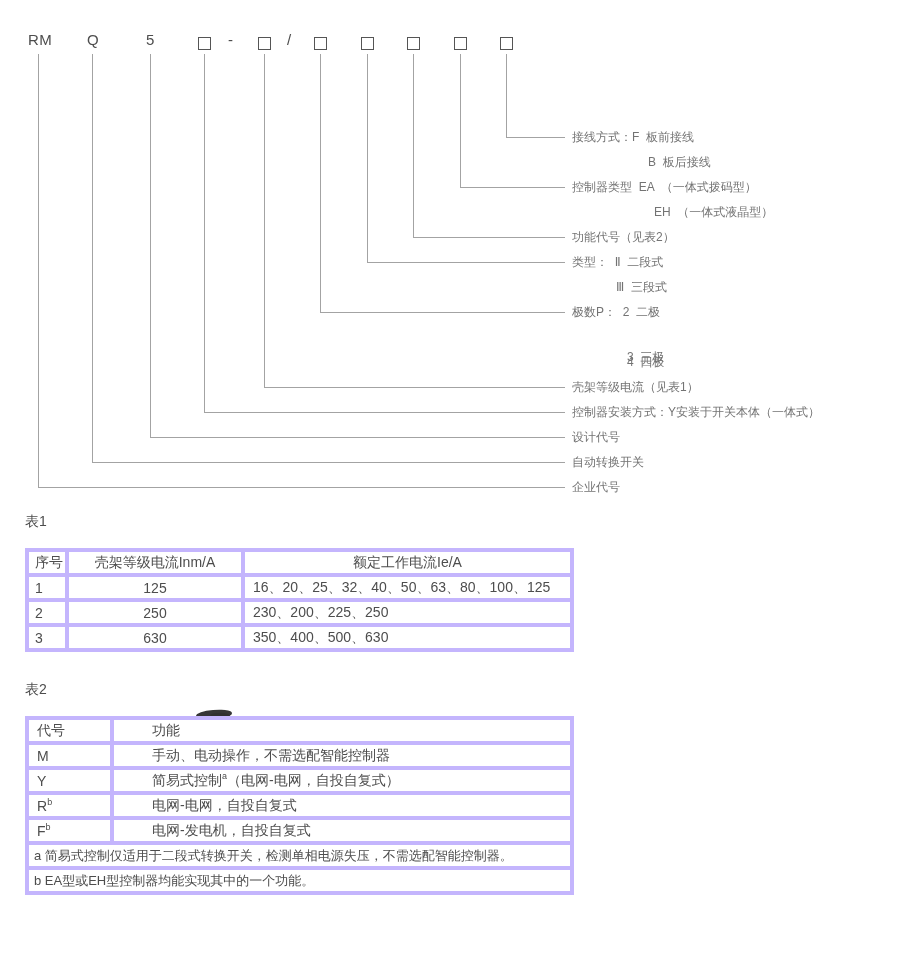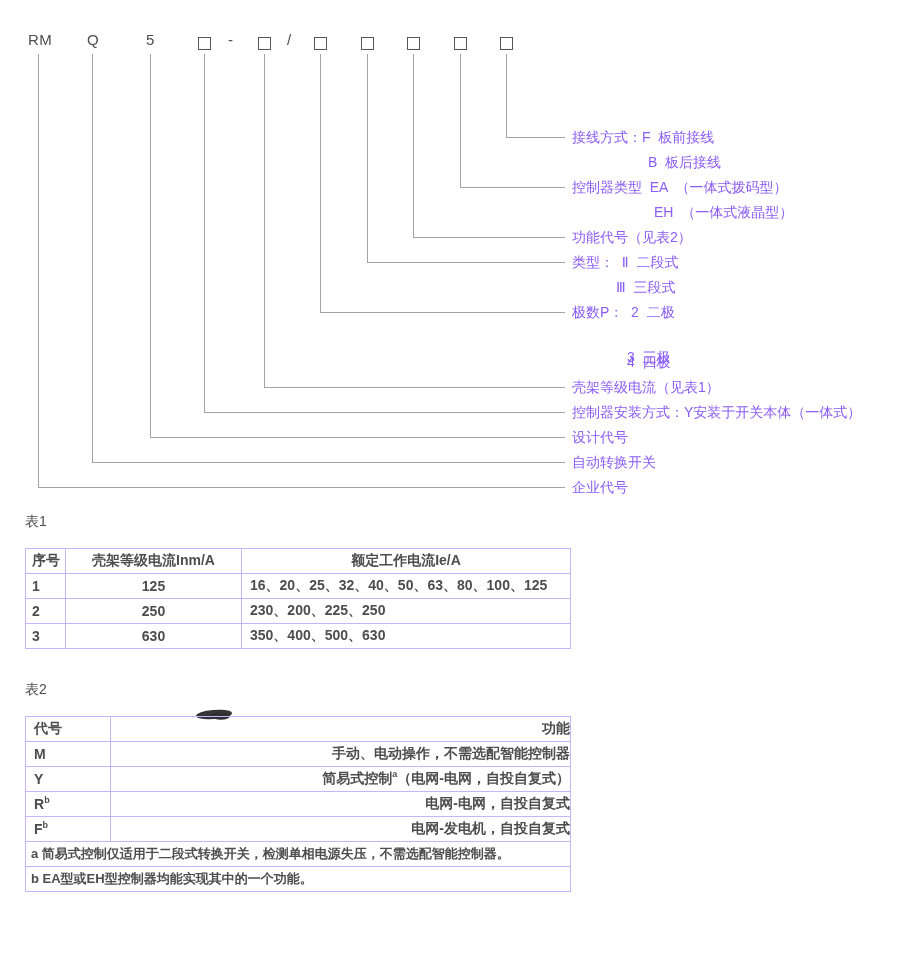--- a/index.html
+++ b/index.html
@@ -9,32 +9,32 @@
 
   
   .code { position:absolute; top:31px; font-size:15px; letter-spacing:0.5px; color:#4d4d4d; }
   .code-box { position:absolute; top:37px; width:13px; height:13px; border:1px solid #555; background:#fff; }
 
   
   .vline { position:absolute; width:1px; background:#a3a3a3; }
   .hline { position:absolute; height:1px; background:#a3a3a3; }
 
   
-  .lbl { position:absolute; font-size:14px; line-height:18px; white-space:pre; color:#8b5cf6; }
+  .lbl { position:absolute; font-size:12px; line-height:18px; white-space:pre; color:#737373; }
 
   
   .tbl-title { position:absolute; font-size:14px; color:#4d4d4d; }
   .tbl-wrap { position:absolute; }
   table { border-collapse:collapse; table-layout:fixed; }
-  th, td { border:1px solid #c4b5fd; font-size:14px; font-weight:bold;
+  th, td { border:4px solid #c4b5fd; font-size:14px; font-weight:normal;
            color:#4d4d4d; height:25px; padding:0; vertical-align:middle; }
   .al  { text-align:left; padding-left:6px; }
   .al8 { text-align:left; padding-left:8px; }
   .ac  { text-align:center;margin-top:7px; }
-  .fn  { text-align:right; padding-left:38px; }
+  .fn  { text-align:left; padding-left:38px; }
   .note{ text-align:left; padding-left:5px; font-size:13px; }
   sup  { font-size:9px; line-height:0; }
 
   
   .smudge { position:absolute; left:196px; top:710px; width:36px; height:9px;
             background:#262626; opacity:.92; transform:rotate(-3deg);
             border-radius:55% 40% 50% 45% / 65% 50% 60% 50%; }
   .smudge::after { content:""; position:absolute; left:14px; top:3px; width:20px; height:7px;
             background:#1f1f1f; border-radius:50%; transform:rotate(4deg); }
 </style>

